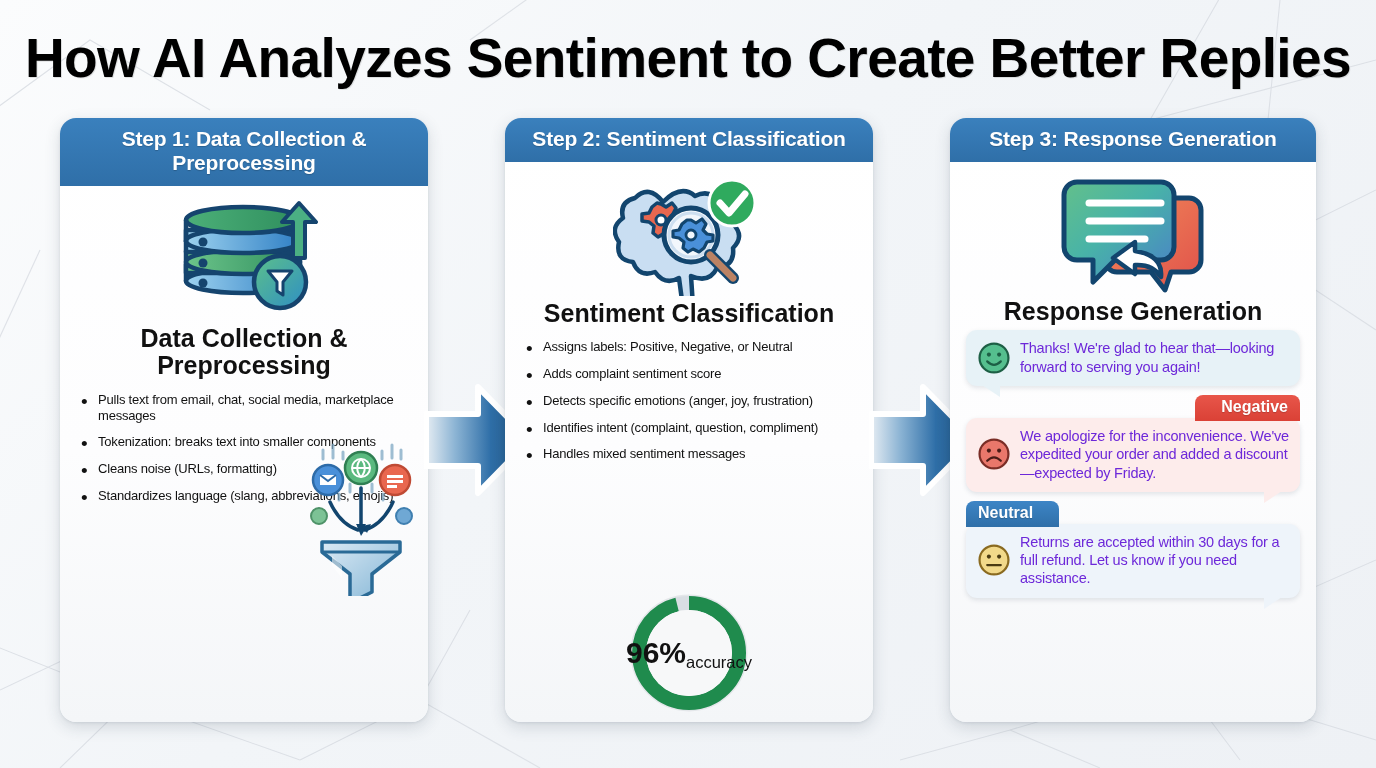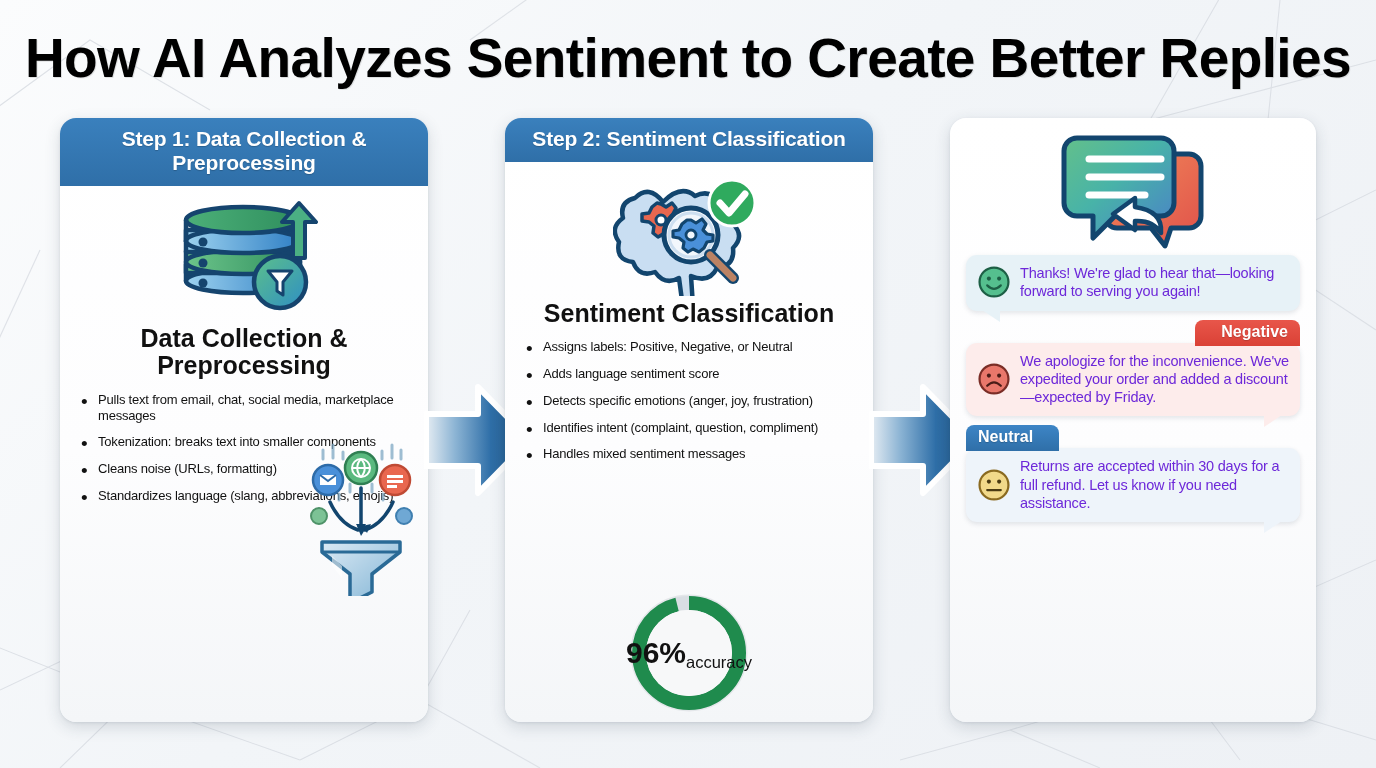--- a/index.html
+++ b/index.html
@@ -370,21 +370,21 @@
         <path d="M97 83 L120 106" stroke="#bb8263" stroke-width="7" stroke-linecap="round"></path>
 
         <circle cx="119" cy="31" r="23" fill="#2faa5e" stroke="#ffffff" stroke-width="3"></circle>
         <path d="M107 31 l9 10 l16 -19" fill="none" stroke="#ffffff" stroke-width="7" stroke-linecap="round" stroke-linejoin="round"></path>
       </svg>
 
       <div class="card-heading">Sentiment Classification</div>
 
       <ul class="bullets">
         <li>Assigns labels: Positive, Negative, or Neutral</li>
-        <li>Adds language sentiment score</li>
+        <li>Adds complaint sentiment score</li>
         <li>Detects specific emotions (anger, joy, frustration)</li>
         <li>Identifies intent (complaint, question, compliment)</li>
         <li>Handles mixed sentiment messages</li>
       </ul>
 
       <div id="gauge-wrap">
         <svg width="126" height="126" viewBox="0 0 126 126">
           <circle cx="63" cy="63" r="57" fill="#f7f8f9" stroke="#e4e7ea" stroke-width="3"></circle>
           <circle cx="63" cy="63" r="50" fill="none" stroke="#d9dee3" stroke-width="14"></circle>
           <circle id="gauge-arc" cx="63" cy="63" r="50" fill="none" stroke="#1f8b4d" stroke-width="14" stroke-linecap="butt" transform="rotate(-90 63 63)" stroke-dasharray="301.59289474462014 314.1592653589793"></circle>
@@ -404,20 +404,21 @@
         <stop offset="0" stop-color="#e6edf3"></stop>
         <stop offset="0.28" stop-color="#8cb4d4"></stop>
         <stop offset="0.62" stop-color="#2f6fa8"></stop>
         <stop offset="1" stop-color="#21547f"></stop>
       </linearGradient>
     </defs>
     <path d="M2 36 H54 V9 L106 62 L54 115 V88 H2 Z" fill="url(#arrG2)" stroke="#ffffff" stroke-width="6" stroke-linejoin="round"></path>
   </svg>
 
   <section class="card" id="card-3">
+    <div class="card-header">Step 3: Response Generation</div>
     <div class="card-body">
 
       <svg width="148" height="122" viewBox="0 0 148 122">
         <defs>
           <linearGradient id="bubA" x1="0" y1="0" x2="1" y2="1">
             <stop offset="0" stop-color="#f28b5a"></stop>
               <stop offset="1" stop-color="#e0514a"></stop>
           </linearGradient>
           <linearGradient id="bubB" x1="0" y1="0" x2="1" y2="1">
             <stop offset="0" stop-color="#63c08a"></stop>
@@ -428,20 +429,21 @@
         <path d="M58 26 h72 a12 12 0 0 1 12 12 v50 a12 12 0 0 1 -12 12 h-18 l-6 18 l-14 -18 h-34 a12 12 0 0 1 -12 -12 v-50 a12 12 0 0 1 12 -12 z" fill="url(#bubA)" stroke="#12456e" stroke-width="5" stroke-linejoin="round"></path>
         <path d="M18 10 h84 a13 13 0 0 1 13 13 v52 a13 13 0 0 1 -13 13 h-46 l-22 22 v-22 h-16 a13 13 0 0 1 -13 -13 v-52 a13 13 0 0 1 13 -13 z" fill="url(#bubB)" stroke="#12456e" stroke-width="5" stroke-linejoin="round"></path>
         <g stroke="#ffffff" stroke-width="7" stroke-linecap="round">
           <path d="M30 31 h72"></path>
             <path d="M30 49 h72"></path>
             <path d="M30 67 h56"></path>
         </g>
         <path d="M76 70 l-22 16 l22 16 v-9 q18 -1 26 12 q2 -22 -26 -26 z" fill="#ffffff" stroke="#12456e" stroke-width="4.5" stroke-linejoin="round"></path>
       </svg>
 
+      <div class="card-heading">Response Generation</div>
 
       <div id="replies">
 
         <div class="reply-block">
           <div class="reply-bubble pos">
             <svg class="reply-emoji" viewBox="0 0 40 40">
               <circle cx="20" cy="20" r="17" fill="#55bf8e" stroke="#1d5f45" stroke-width="2.6"></circle>
               <circle cx="14" cy="16" r="2.4" fill="#1d5f45"></circle>
               <circle cx="26" cy="16" r="2.4" fill="#1d5f45"></circle>
               <path d="M12 24 q8 8 16 0" fill="none" stroke="#1d5f45" stroke-width="2.6" stroke-linecap="round"></path>

